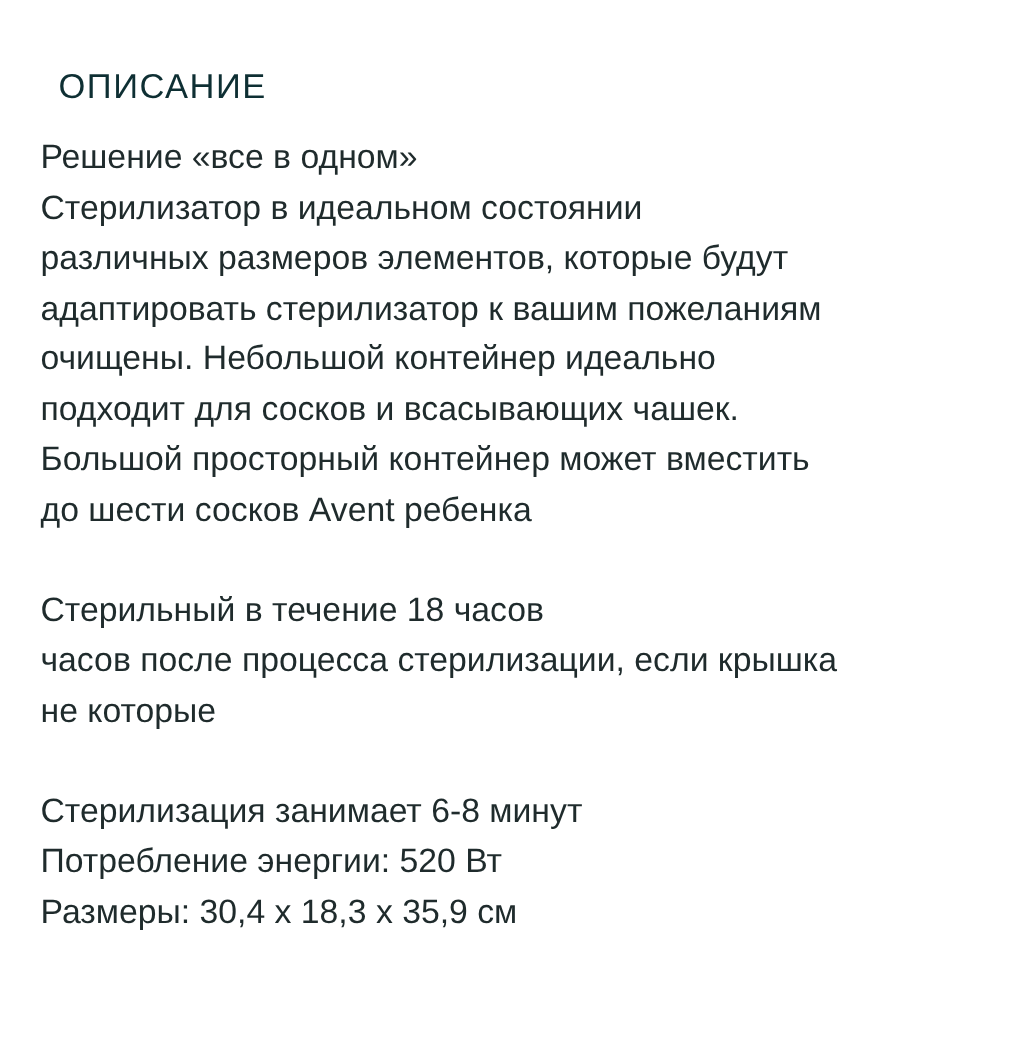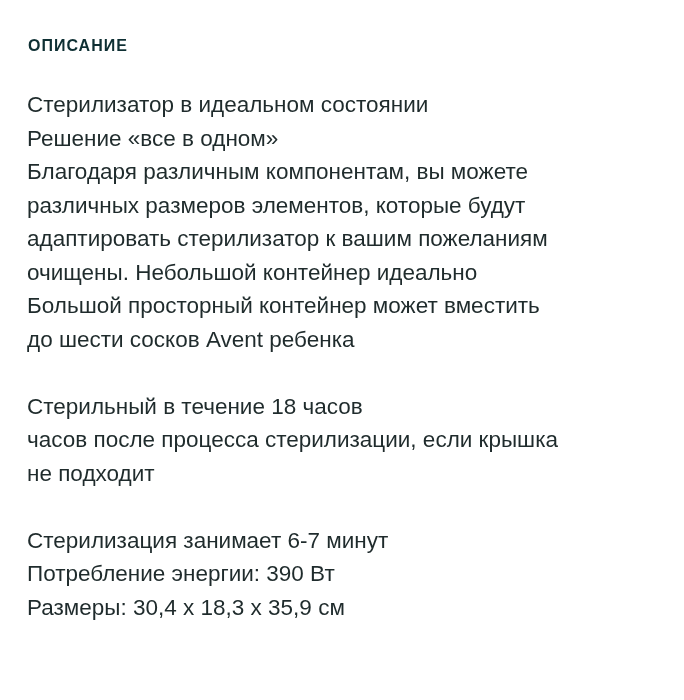--- a/index.html
+++ b/index.html
@@ -17,23 +17,23 @@
   .section {
     position: absolute;
     left: 27px;
     top: 0;
     width: 650px;
   }
   .title {
     position: absolute;
     left: 0;
     top: 30px;
-    margin: 1px;
-    font-size: 16px;
-    font-weight: bold;
+    margin: 12px;
+    font-size: 23px;
+    font-weight: normal;
     letter-spacing: 1px;
     color: #0e2f33;
     line-height: 30px;
     white-space: nowrap;
   }
   .body {
     position: absolute;
     left: 0;
     top: 88px;
     width: 650px;
@@ -50,35 +50,35 @@
   }
 </style>
 </head>
 <body>
 
 <div class="section">
   <h2 class="title">ОПИСАНИЕ</h2>
 
   <div class="body">
     <p class="para">
+      <span class="line">Решение «все в одном»</span>
       <span class="line">Стерилизатор в идеальном состоянии</span>
-      <span class="line">Решение «все в одном»</span>
-      <span class="line">Благодаря различным компонентам, вы можете</span>
       <span class="line">различных размеров элементов, которые будут</span>
       <span class="line">адаптировать стерилизатор к вашим пожеланиям</span>
       <span class="line">очищены. Небольшой контейнер идеально</span>
+      <span class="line">подходит для сосков и всасывающих чашек.</span>
       <span class="line">Большой просторный контейнер может вместить</span>
       <span class="line">до шести сосков Avent ребенка</span>
     </p>
 
     <p class="para">
       <span class="line">Стерильный в течение 18 часов</span>
       <span class="line">часов после процесса стерилизации, если крышка</span>
-      <span class="line">не подходит</span>
+      <span class="line">не которые</span>
     </p>
 
     <p class="para">
-      <span class="line">Стерилизация занимает 6-7 минут</span>
-      <span class="line">Потребление энергии: 390 Вт</span>
+      <span class="line">Стерилизация занимает 6-8 минут</span>
+      <span class="line">Потребление энергии: 520 Вт</span>
       <span class="line">Размеры: 30,4 x 18,3 x 35,9 см</span>
     </p>
   </div>
 </div>
 
 </body></html>

